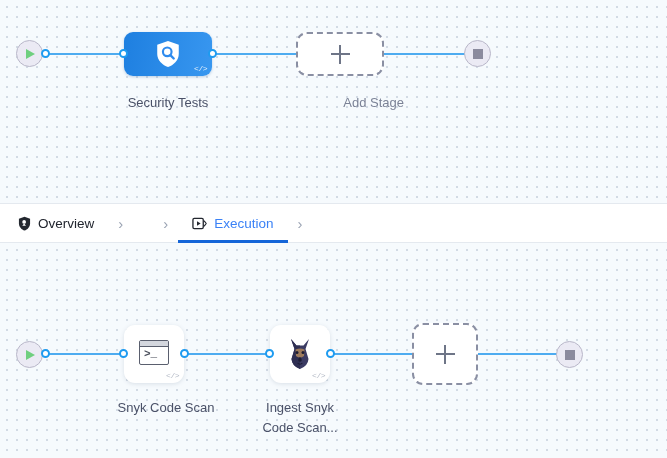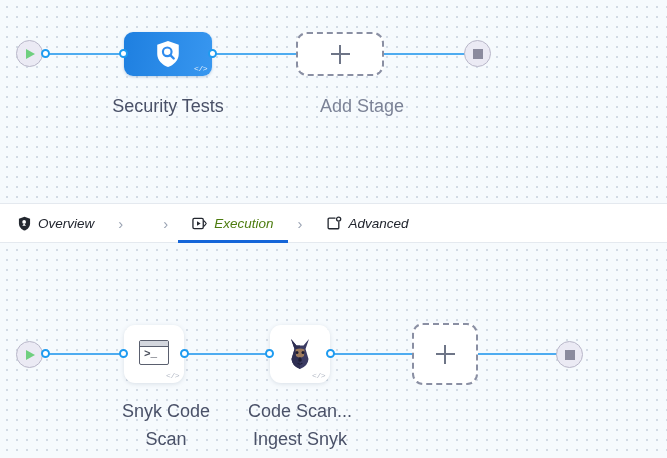--- a/index.html
+++ b/index.html
@@ -94,21 +94,21 @@
     font-family: "Liberation Mono", monospace;
     letter-spacing: -0.5px;
   }
   .code-badge.on-blue { color: rgba(255,255,255,0.85); }
   .code-badge.on-white { color: #b4bac6; }
 
   
   .node-label {
     position: absolute;
     text-align: center;
-    font-size: 18px;
+    font-size: 13px;
     color: #4a5168;
     line-height: 1.55;
   }
   .node-label.muted { color: #7b8296; text-align: right; }
 
   
   .term-ico {
     width: 30px; height: 25px;
     border: 1.6px solid #5a5f6e;
     border-radius: 2px;
@@ -136,23 +136,22 @@
     border-top: 1px solid #e4e9ef;
     border-bottom: 1px solid #e4e9ef;
     display: flex; align-items: center;
   }
   .tab {
     display: flex; align-items: center; gap: 7px;
     height: 40px; padding: 0 4px;
     font-size: 13.5px; color: #21252e;
     position: relative; cursor: pointer;
     white-space: nowrap;
-    font-style: italic;
-  }
-  .tab.active { font-weight: normal; color: #4d7c0f; }
+  }
+  .tab.active { font-weight: normal; color: #3b82f6; }
   .tab.active::after {
     content: ""; position: absolute; left: -10px; right: -10px; bottom: 0;
     height: 3px; background: #1565d8;
   }
   .tab.link { color: #2a6ee0; }
   .chev {
     color: #9aa3b3; font-size: 15px; padding: 0 20px;
     user-select: none;
   }
   .tab-ico { display: flex; align-items: center; justify-content: center; }
@@ -222,29 +221,20 @@
           <rect x="1" y="2.5" width="11" height="11" rx="1.4" fill="none" stroke="#23272f" stroke-width="1.4"></rect>
           <path d="M5.3 5.6 L9.2 8 L5.3 10.4 Z" fill="#23272f"></path>
           <path d="M13.2 5.4 L15.2 8 L13.2 10.6" fill="none" stroke="#23272f" stroke-width="1.2" stroke-linecap="round" stroke-linejoin="round"></path>
         </svg>
       </span>
       <span>Execution</span>
     </div>
 
     <span class="chev">›</span>
 
-    <div class="tab">
-      <span class="tab-ico">
-        <svg width="15" height="15" viewBox="0 0 16 16">
-          <path d="M8.6 2.2 H2.4 A1.2 1.2 0 0 0 1.2 3.4 V12.4 A1.2 1.2 0 0 0 2.4 13.6 H11.4 A1.2 1.2 0 0 0 12.6 12.4 V6.6" fill="none" stroke="#23272f" stroke-width="1.4" stroke-linecap="round"></path>
-          <circle cx="12.4" cy="3.3" r="2.2" fill="none" stroke="#23272f" stroke-width="1.4"></circle>
-        </svg>
-      </span>
-      <span>Advanced</span>
-    </div>
   </div>
 
   <div class="canvas canvas-steps">
 
     <div class="edge" style="left:46px; top:110px; width:78px;"></div>
     <div class="edge" style="left:184px; top:110px; width:86px;"></div>
     <div class="edge" style="left:330px; top:110px; width:82px;"></div>
     <div class="edge" style="left:478px; top:110px; width:84px;"></div>
 
     <div class="terminal" style="left:16px; top:98px;">
@@ -270,22 +260,22 @@
         <circle cx="12" cy="15.5" r="1.5" fill="#1c1c33"></circle>
         <circle cx="18" cy="15.5" r="1.5" fill="#1c1c33"></circle>
         <path d="M15 20 Q12.6 21.6 13.4 24 Q15 25.6 16.6 24 Q17.4 21.6 15 20 Z" fill="#1c1c33"></path>
         <path d="M12.6 26 Q15 28.6 17.4 26" fill="none" stroke="#1c1c33" stroke-width="1.1"></path>
       </svg>
       <span class="code-badge on-white">&lt;/&gt;</span>
     </div>
     <div class="port" style="left:265px; top:106px;"></div>
     <div class="port" style="left:326px; top:106px;"></div>
     <div class="node-label" style="left:244px; top:155px; width:112px;">
+      <div>Ingest Snyk</div>
       <div>Code Scan...</div>
-      <div>Ingest Snyk</div>
     </div>
 
     <div class="node node-add node-add-step" style="left:412px; top:80px;">
       <div class="plus"></div>
     </div>
 
     <div class="port" style="left:558px; top:106px;"></div>
     <div class="terminal" style="left:556px; top:98px;">
       <div class="stop-sq"></div>
     </div>

